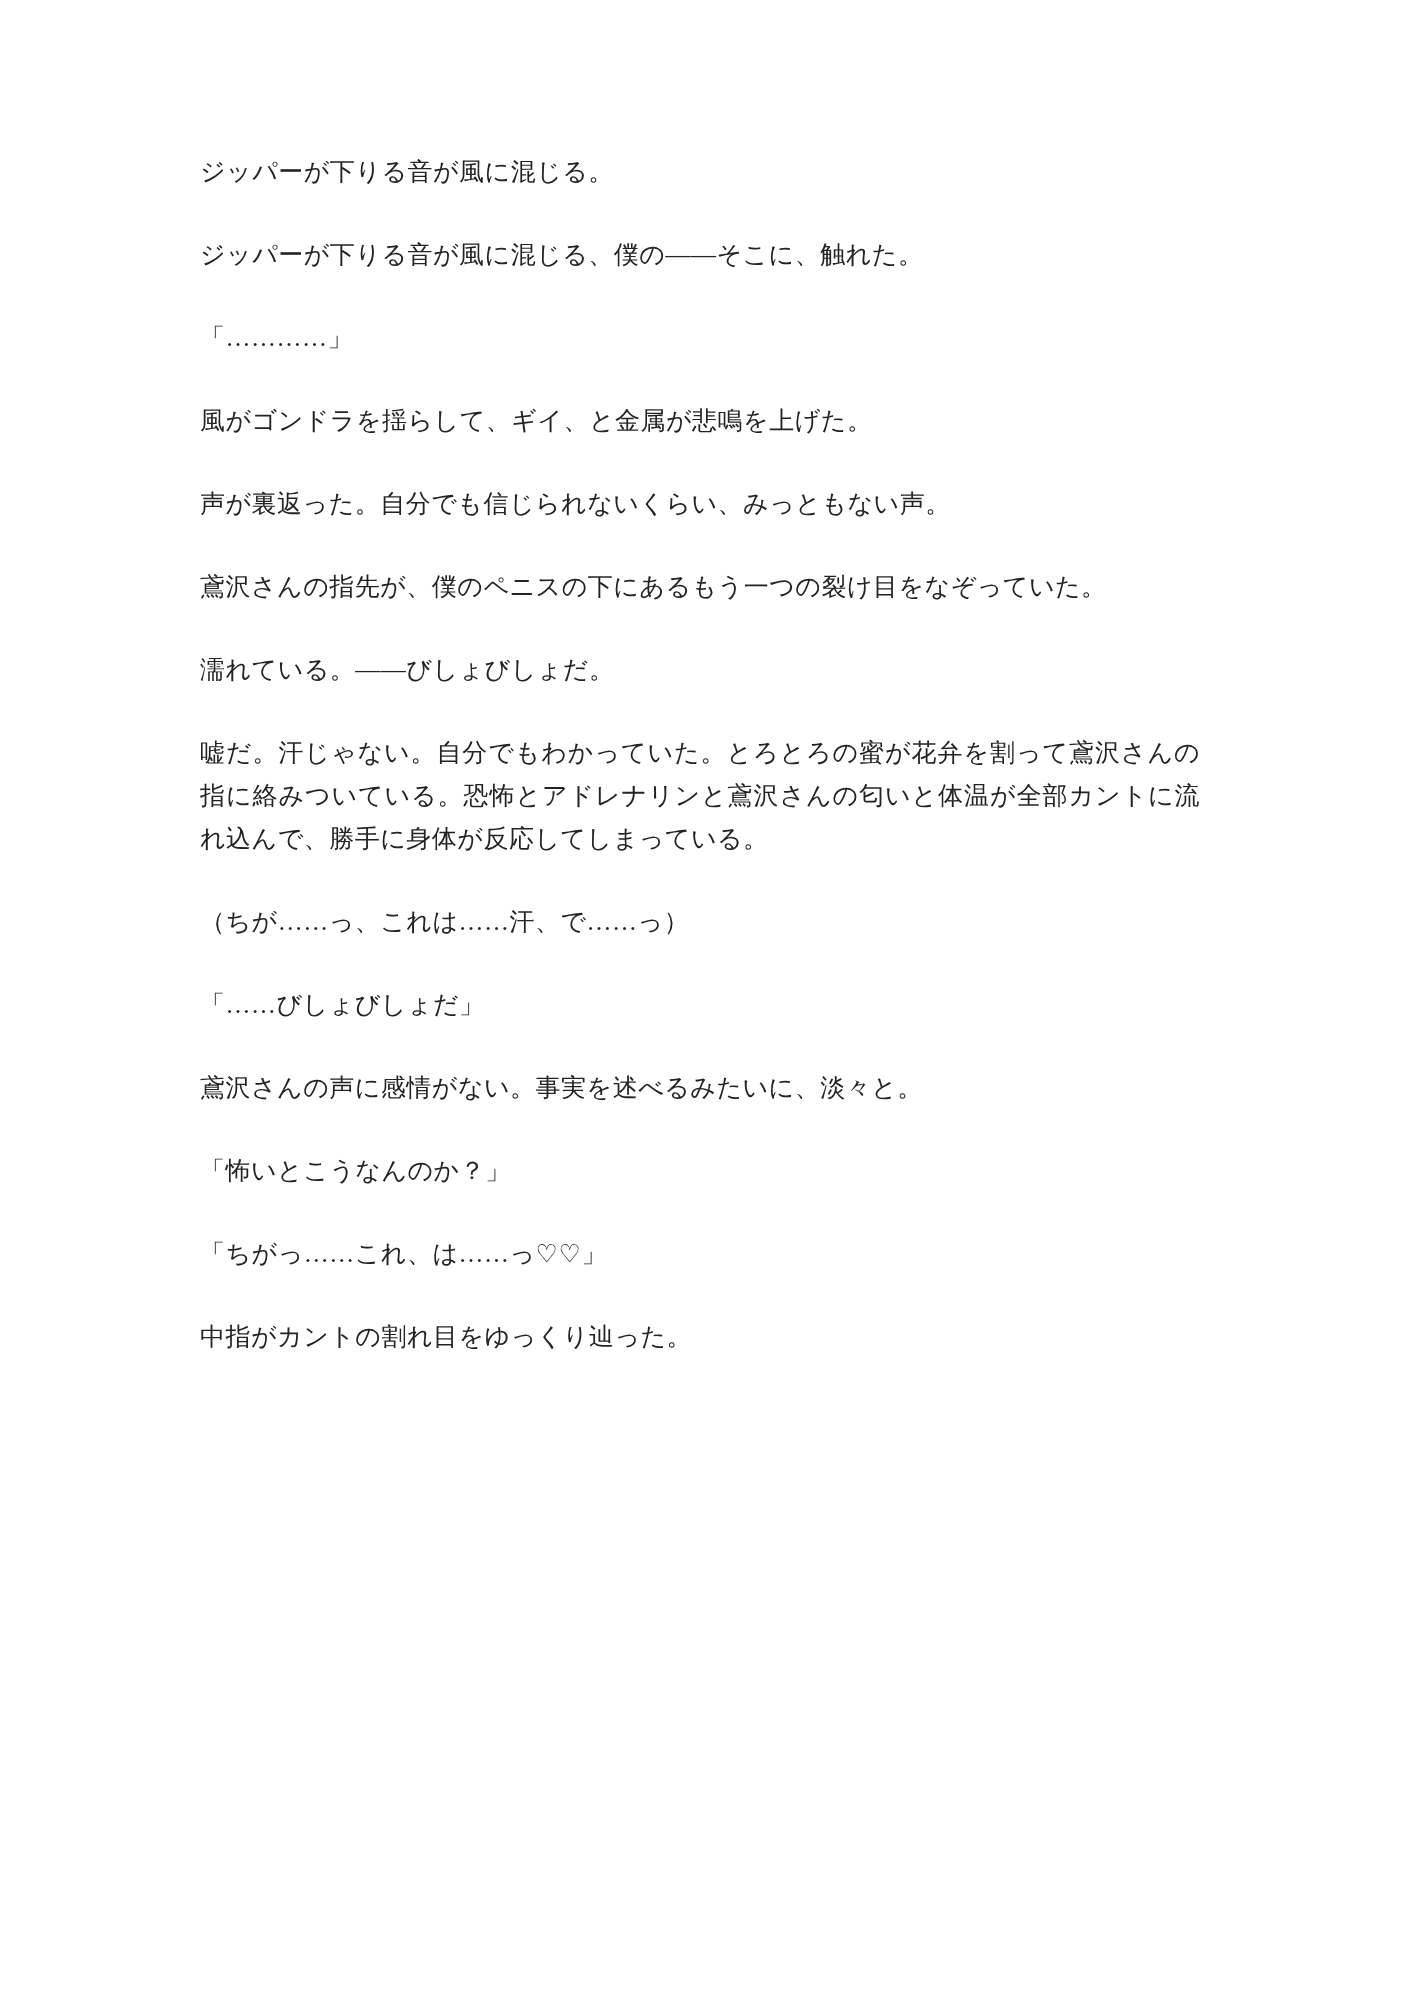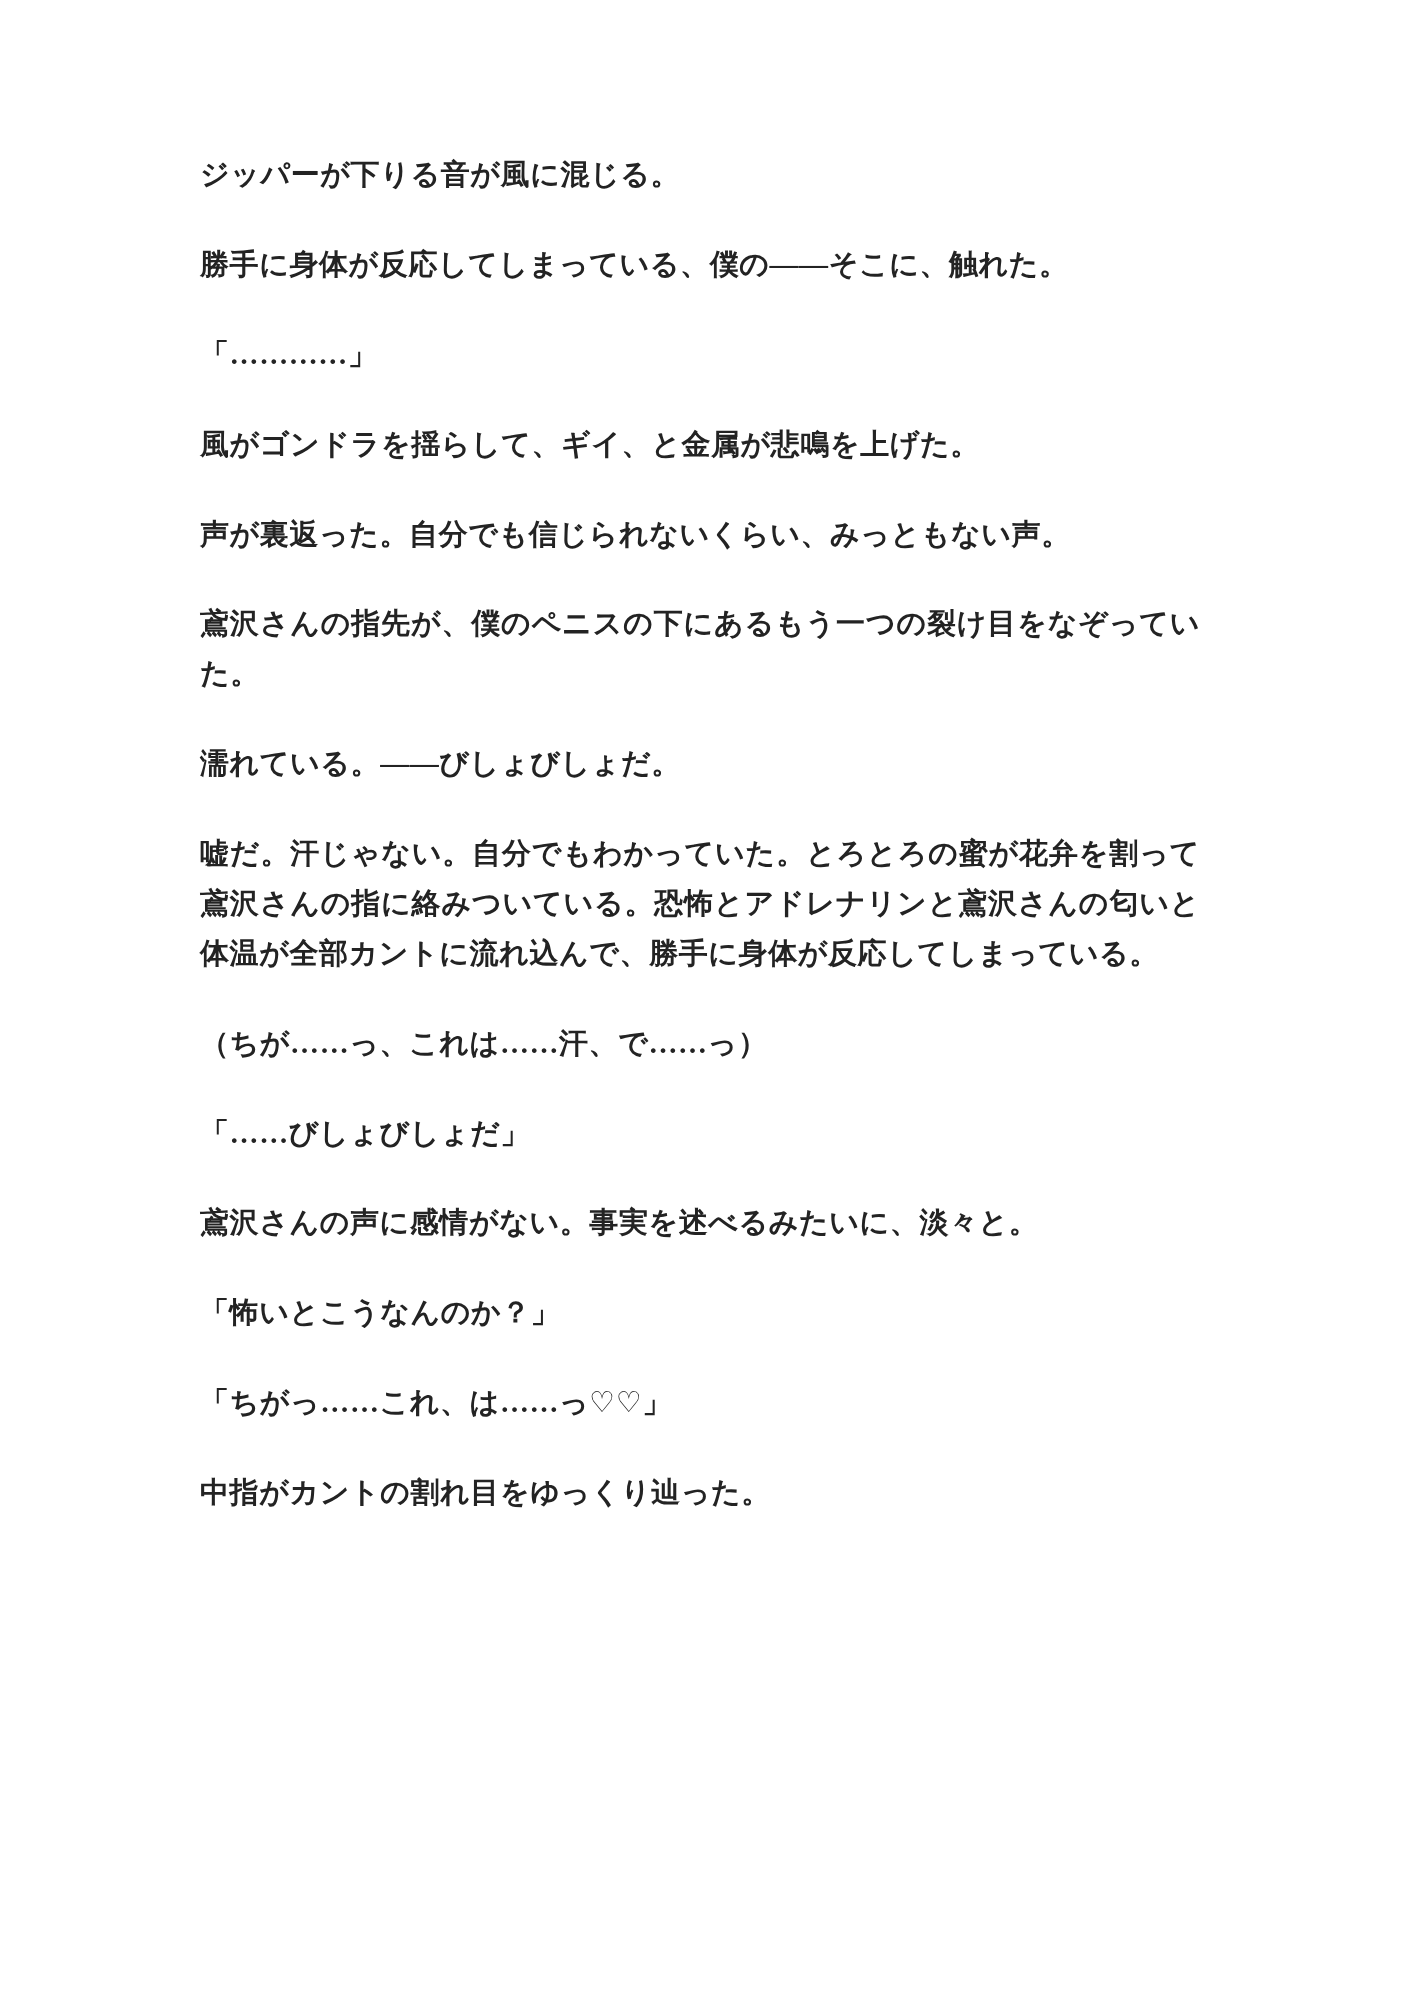--- a/index.html
+++ b/index.html
@@ -19,40 +19,40 @@
     width: 1415px;
     min-height: 2000px;
     background: #ffffff;
     box-sizing: border-box;
     padding: 150px 215px 120px 200px;
   }
   .body-text {
     display: block;
   }
   .para {
-    font-size: 29px;
+    font-size: 25px;
     line-height: 1.72;
     letter-spacing: 0.02em;
     margin: 0 0 40px 0;
     text-align: justify;
     text-justify: inter-character;
     color: #232323;
-    font-weight: 700;
+    font-weight: 400;
   }
   .para:last-child {
     margin-bottom: 16px;
   }
 </style>
 </head>
 <body>
 
 <div class="page">
   <div class="body-text">
     <p class="para">ジッパーが下りる音が風に混じる。</p>
-    <p class="para">勝手に身体が反応してしまっている、僕の——そこに、触れた。</p>
+    <p class="para">ジッパーが下りる音が風に混じる、僕の——そこに、触れた。</p>
     <p class="para">「…………」</p>
     <p class="para">風がゴンドラを揺らして、ギイ、と金属が悲鳴を上げた。</p>
     <p class="para">声が裏返った。自分でも信じられないくらい、みっともない声。</p>
     <p class="para">鳶沢さんの指先が、僕のペニスの下にあるもう一つの裂け目をなぞっていた。</p>
     <p class="para">濡れている。——びしょびしょだ。</p>
     <p class="para">嘘だ。汗じゃない。自分でもわかっていた。とろとろの蜜が花弁を割って鳶沢さんの指に絡みついている。恐怖とアドレナリンと鳶沢さんの匂いと体温が全部カントに流れ込んで、勝手に身体が反応してしまっている。</p>
     <p class="para">（ちが……っ、これは……汗、で……っ）</p>
     <p class="para">「……びしょびしょだ」</p>
     <p class="para">鳶沢さんの声に感情がない。事実を述べるみたいに、淡々と。</p>
     <p class="para">「怖いとこうなんのか？」</p>

